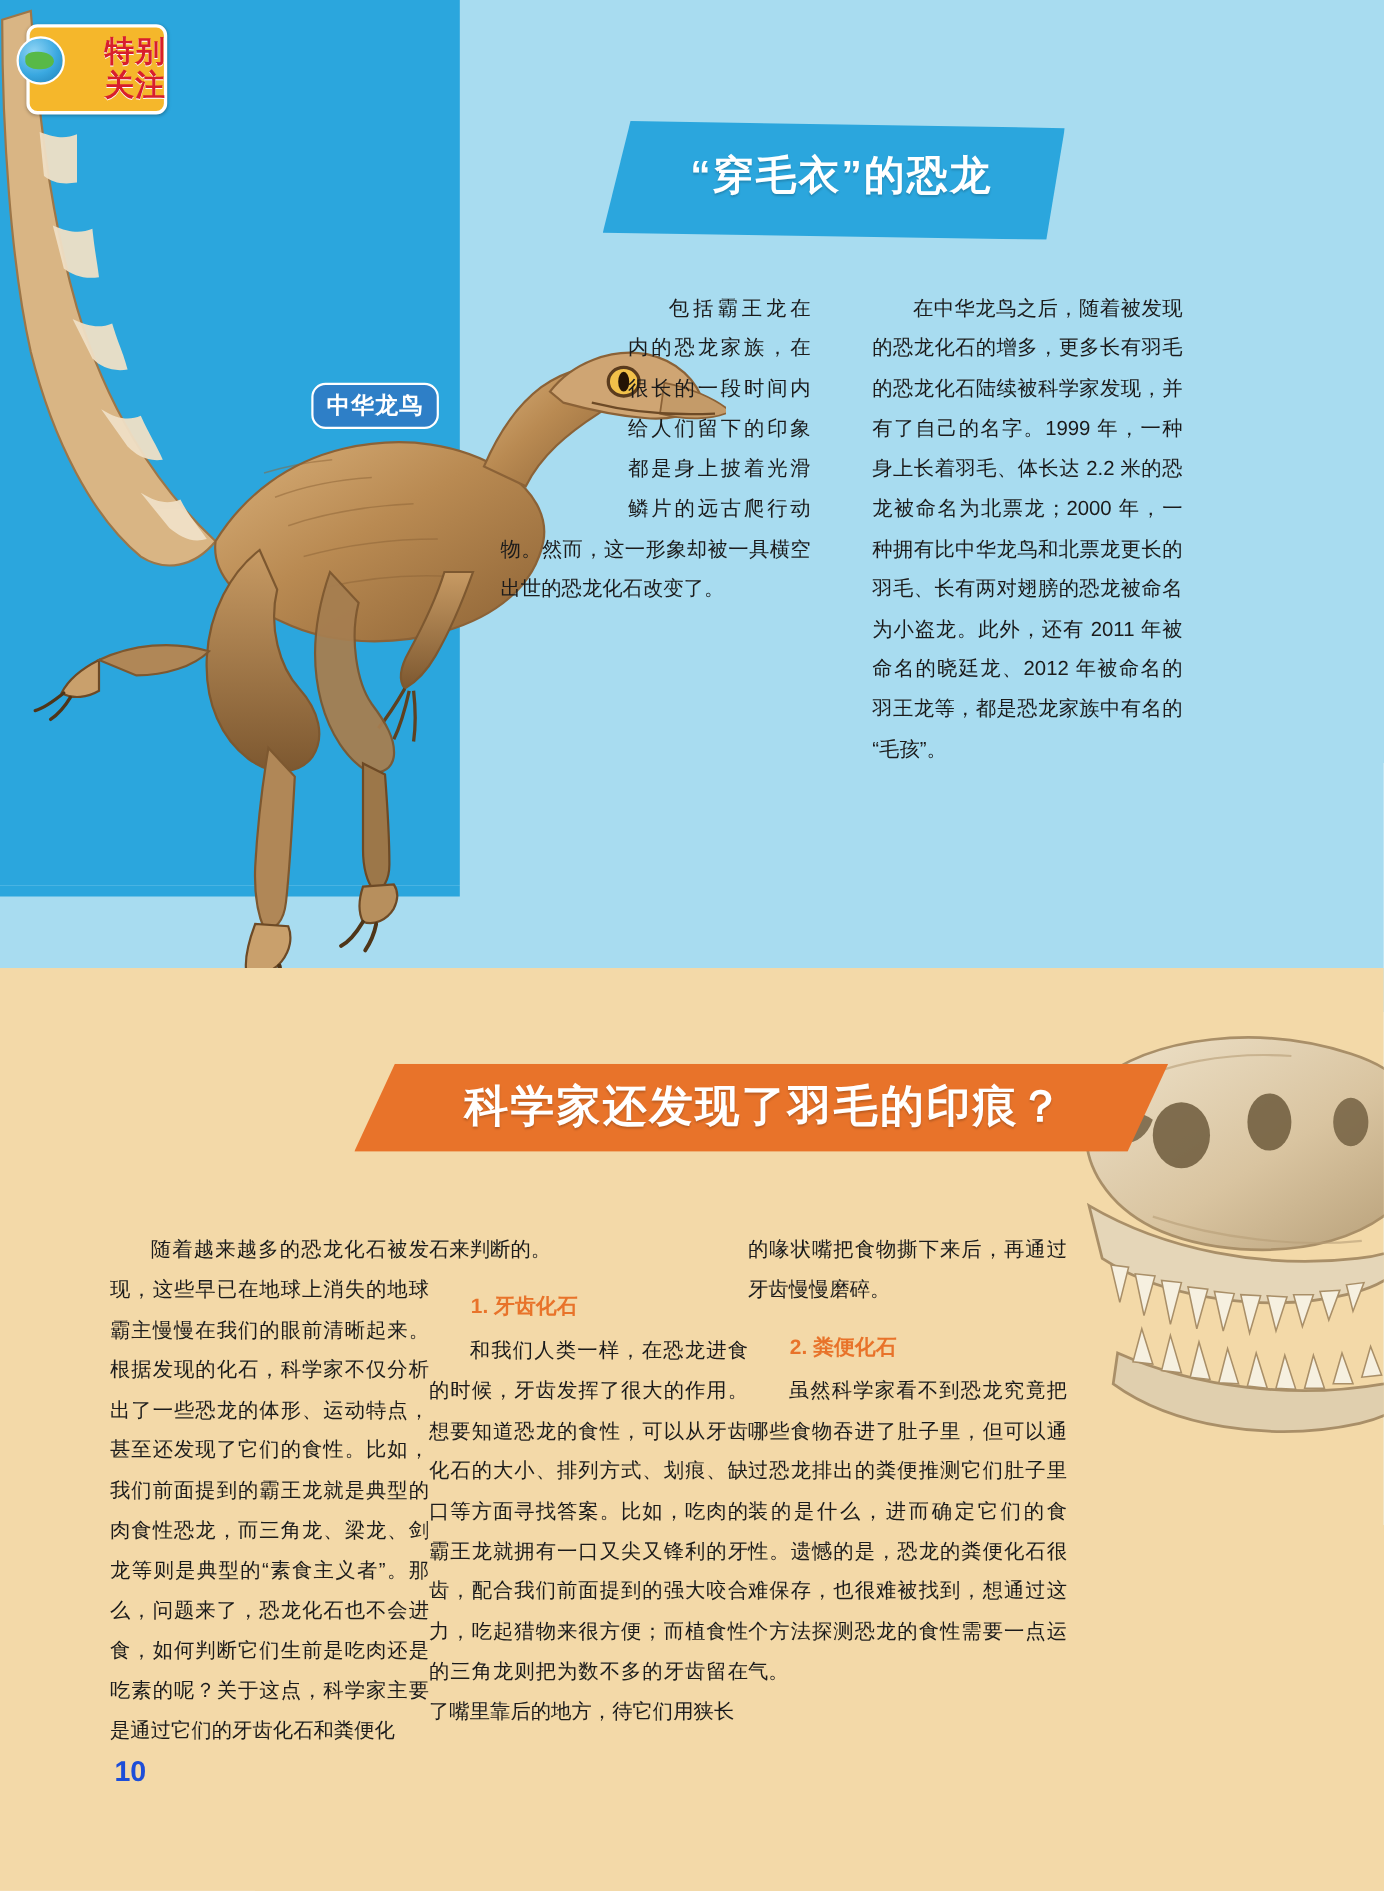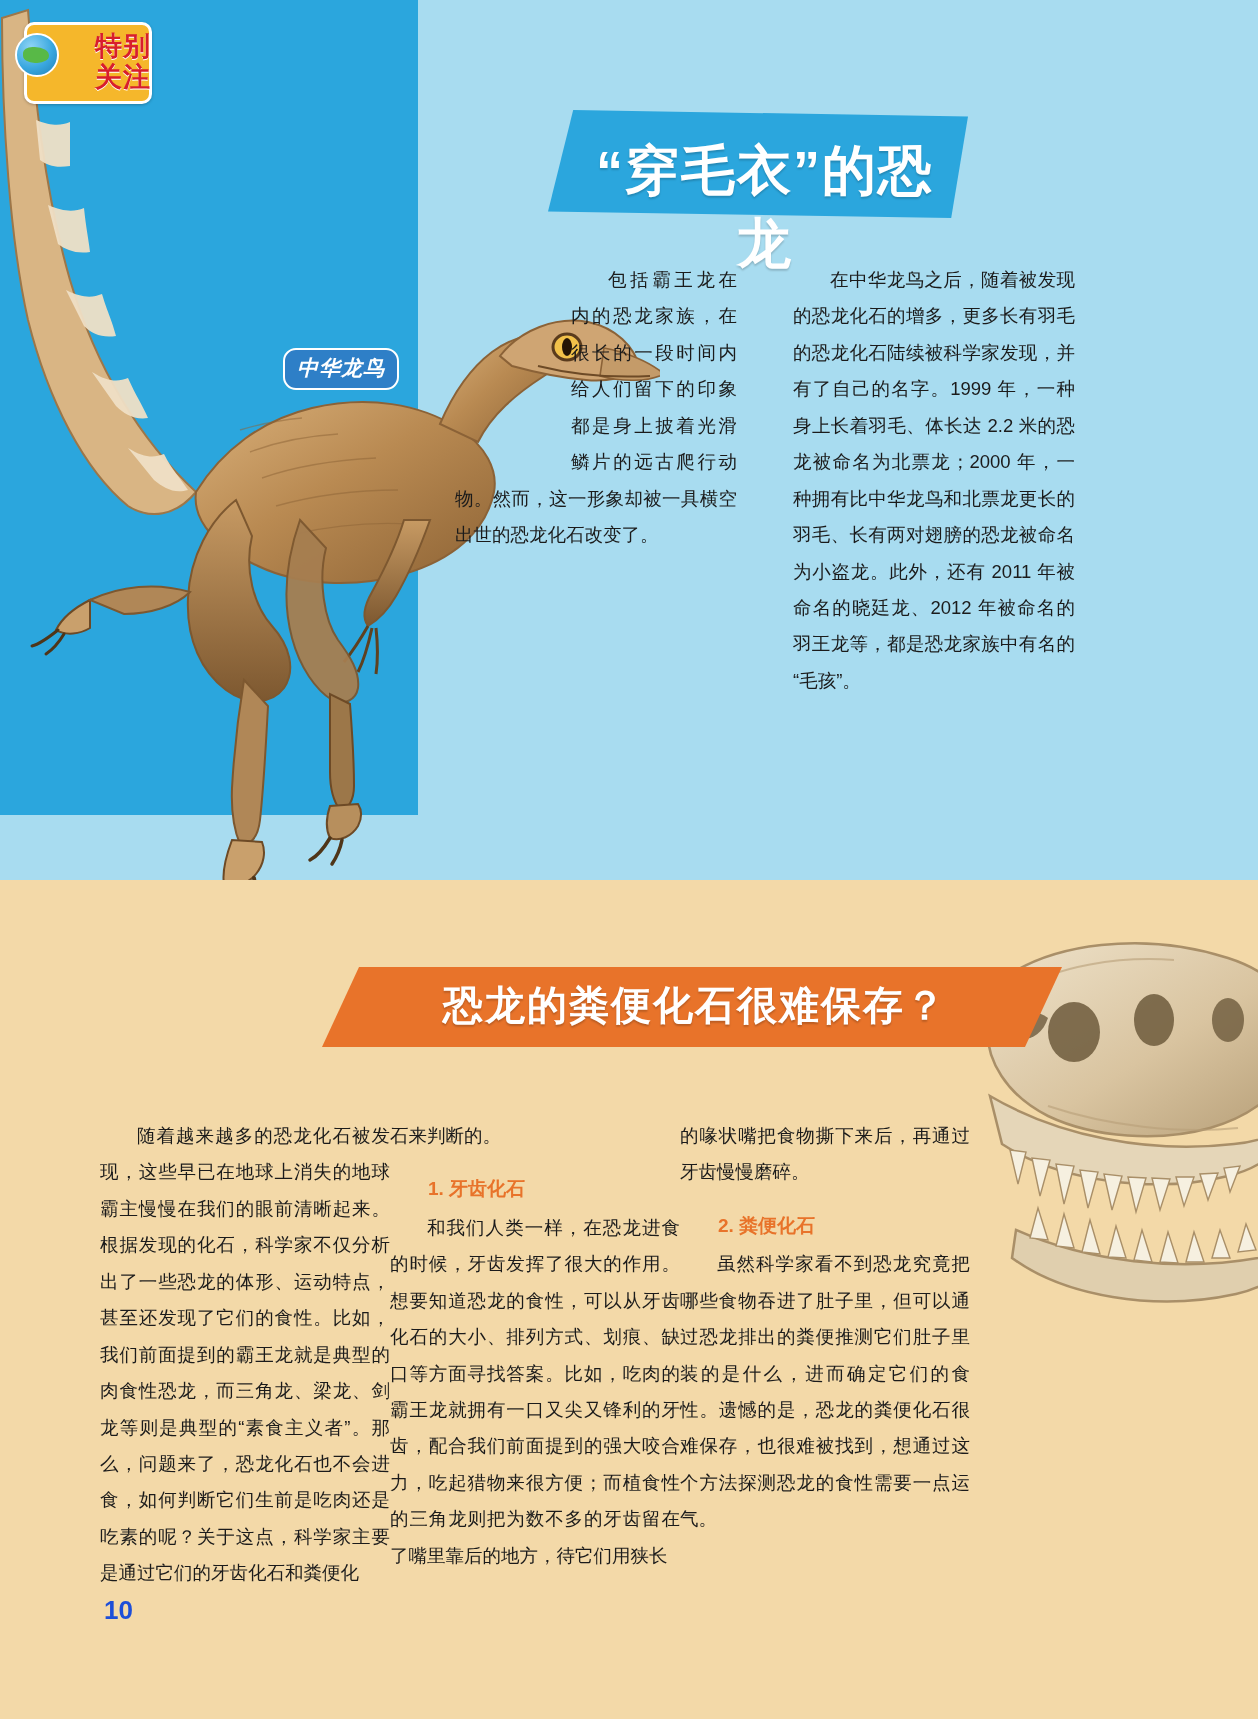--- a/index.html
+++ b/index.html
@@ -88,39 +88,38 @@
     left: 283px; top: 348px;
     background: #2e7fc7;
     color: #ffffff;
     font-size: 21px;
     font-weight: bold;
     padding: 4px 12px 6px 12px;
     border-radius: 13px;
     border: 2px solid #ffffff;
     z-index: 14;
     letter-spacing: 1px;
-    font-style: italic;
   }
 
   
   .headline1 {
     position: absolute;
     left: 548px; top: 110px;
     width: 420px; height: 108px;
     background: #2ba6dd;
     clip-path: polygon(6% 0%, 100% 6%, 96% 100%, 0% 94%);
     z-index: 12;
   }
   .headline1-text {
     position: absolute;
     left: 580px; top: 135px;
     width: 370px;
     text-align: center;
     color: #ffffff;
-    font-size: 54px;
+    font-size: 37px;
     font-weight: bold;
     letter-spacing: 2px;
     z-index: 13;
     text-shadow: 0 2px 2px rgba(0,0,0,.18);
   }
 
   
   .top-cols {
     position: absolute;
     left: 455px; top: 262px;
@@ -404,21 +403,21 @@
     </g>
 
     <g stroke="#b89f78" stroke-width="2" fill="none" opacity="0.6">
       <path d="M120,90 C160,66 220,56 276,60"></path>
       <path d="M150,206 C210,226 280,234 340,228"></path>
     </g>
   </svg>
 </div>
 
 <div class="headline2"></div>
-<div class="headline2-text">恐龙的粪便化石很难保存？</div>
+<div class="headline2-text">科学家还发现了羽毛的印痕？</div>
 
 <div class="bottom-cols">
   <div class="bcol">
     <p>随着越来越多的恐龙化石被发现，这些早已在地球上消失的地球霸主慢慢在我们的眼前清晰起来。根据发现的化石，科学家不仅分析出了一些恐龙的体形、运动特点，甚至还发现了它们的食性。比如，我们前面提到的霸王龙就是典型的肉食性恐龙，而三角龙、梁龙、剑龙等则是典型的“素食主义者”。那么，问题来了，恐龙化石也不会进食，如何判断它们生前是吃肉还是吃素的呢？关于这点，科学家主要是通过它们的牙齿化石和粪便化</p>
   </div>
   <div class="bcol">
     <p style="text-indent:0">石来判断的。</p>
     <div class="subhead">1. 牙齿化石</div>
     <p>和我们人类一样，在恐龙进食的时候，牙齿发挥了很大的作用。想要知道恐龙的食性，可以从牙齿化石的大小、排列方式、划痕、缺口等方面寻找答案。比如，吃肉的霸王龙就拥有一口又尖又锋利的牙齿，配合我们前面提到的强大咬合力，吃起猎物来很方便；而植食性的三角龙则把为数不多的牙齿留在了嘴里靠后的地方，待它们用狭长</p>
   </div>

